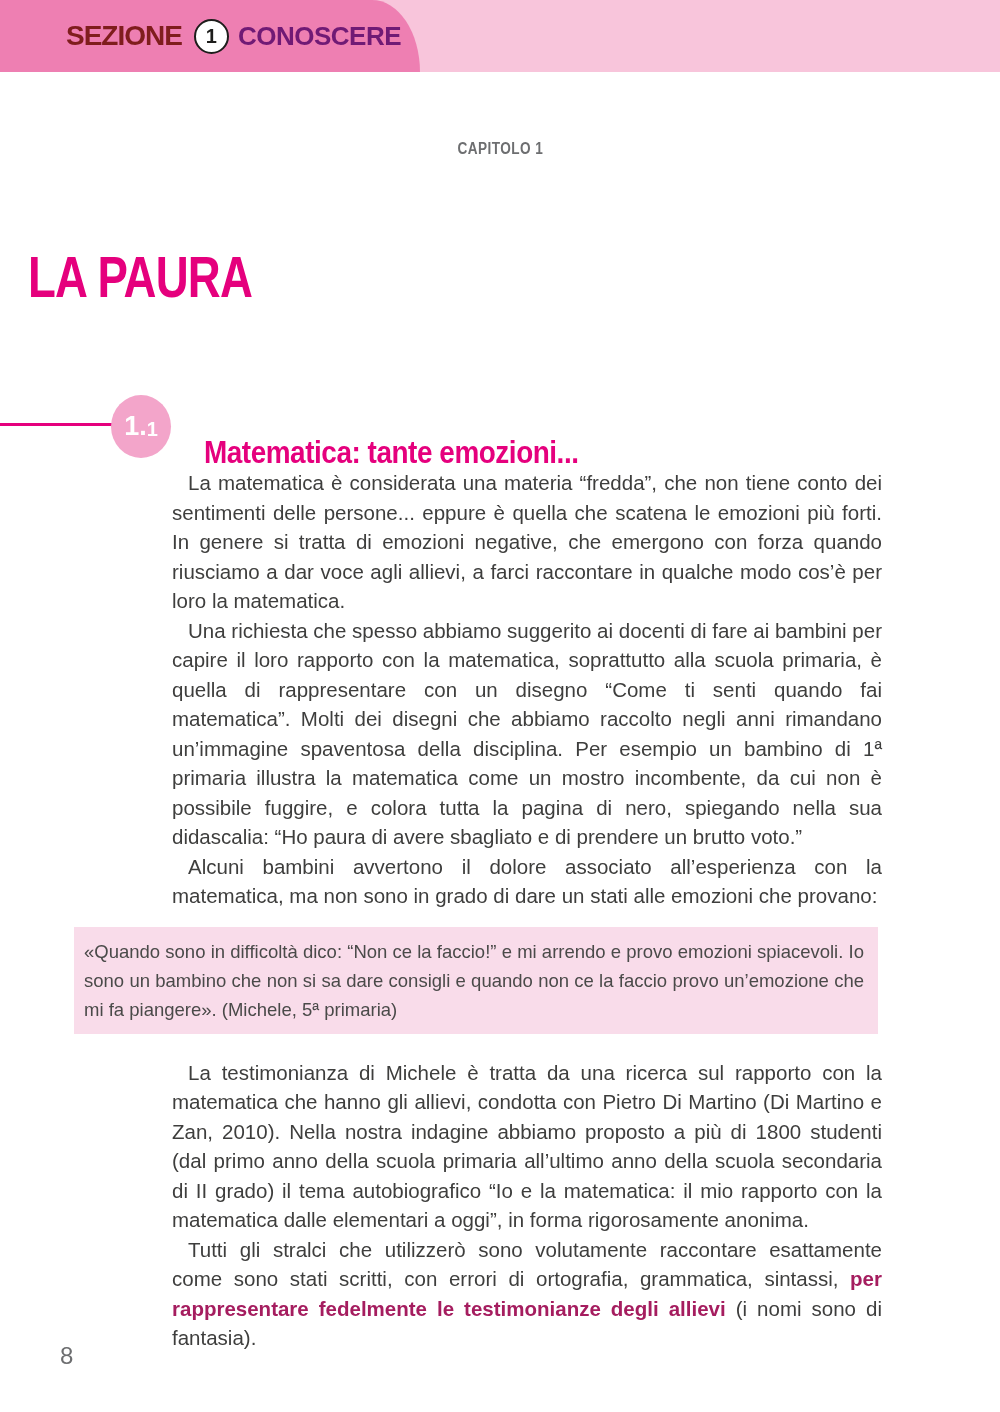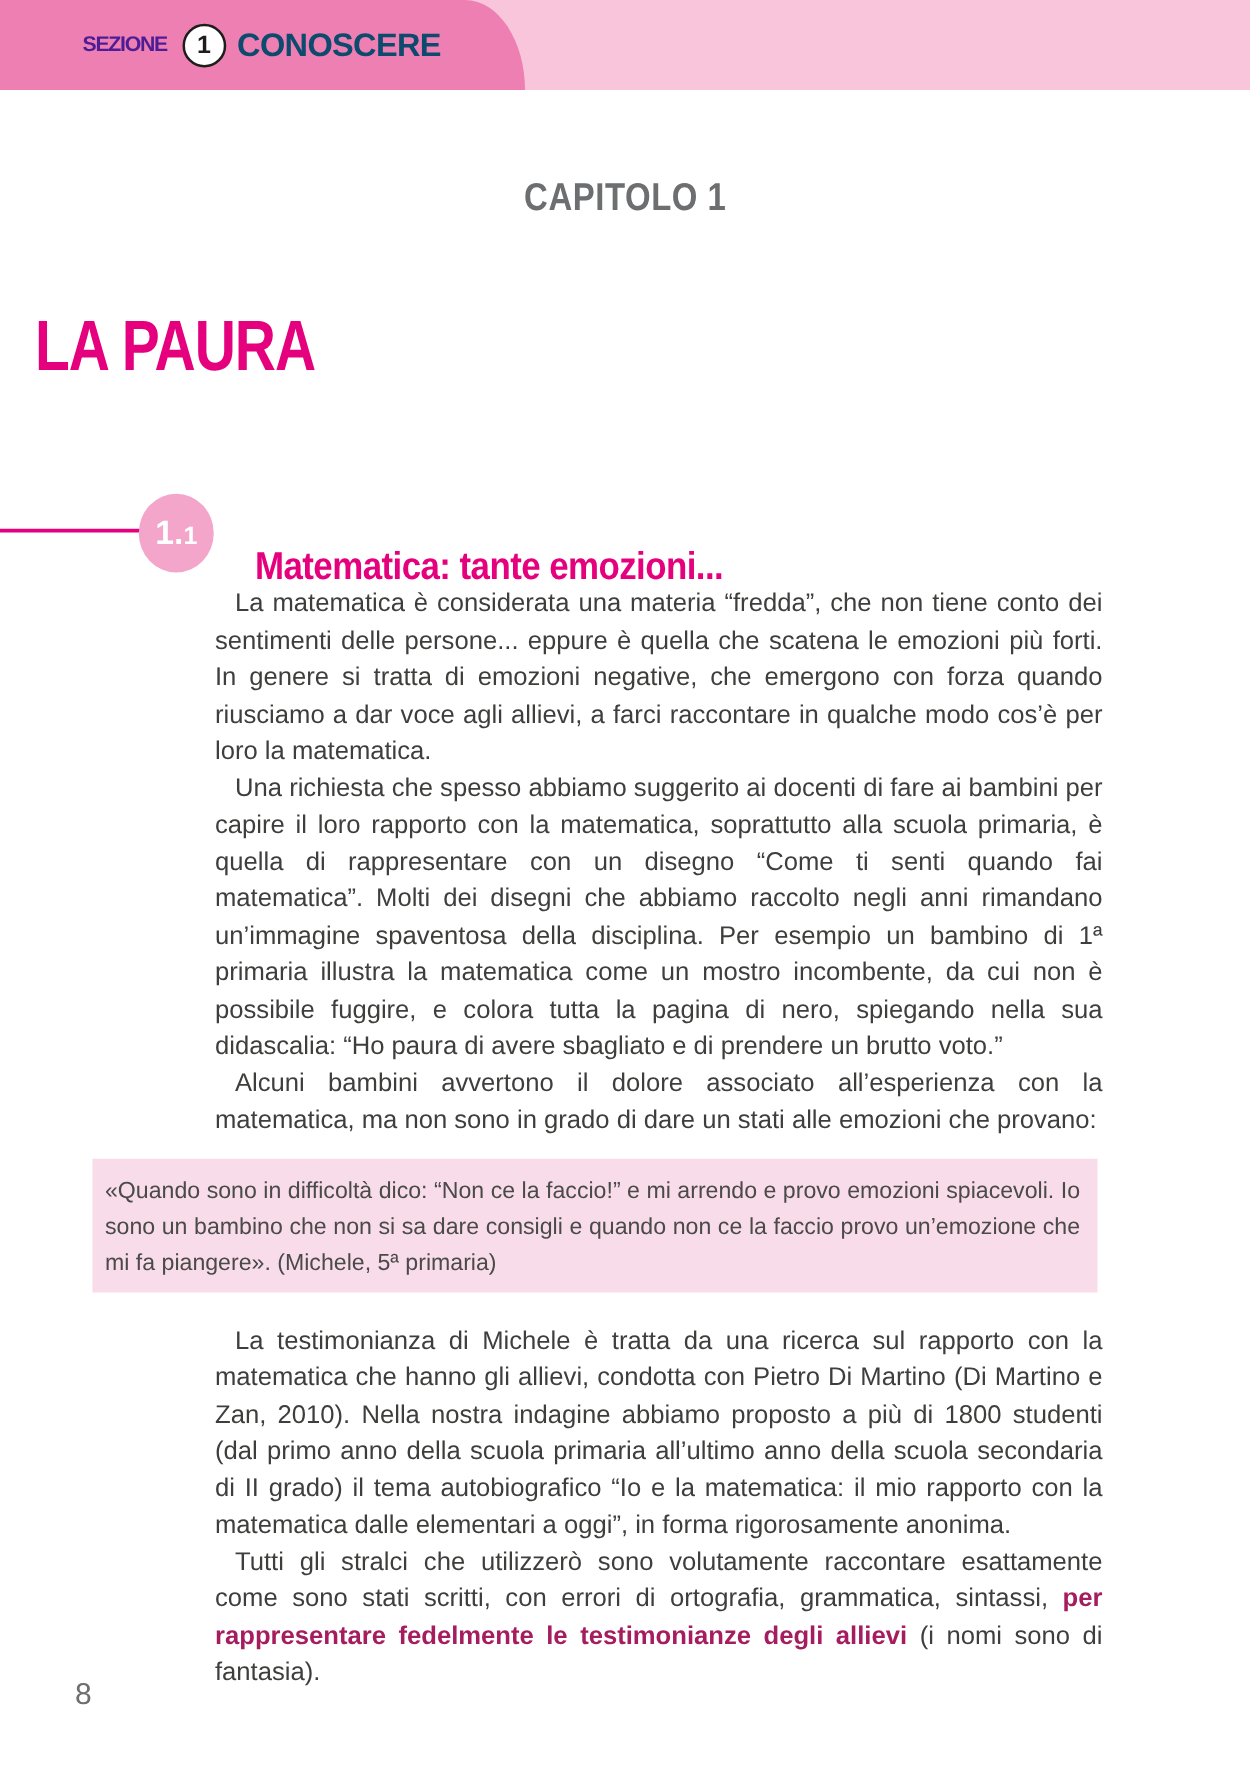--- a/index.html
+++ b/index.html
@@ -11,33 +11,33 @@
   
   .band-light {
     position:absolute; top:0; left:0; width:100%; height:72px;
     background:#f8c5db;
   }
   .band-dark {
     position:absolute; top:0; left:0; width:420px; height:72px;
     background:#ee7fb2; border-top-right-radius:48px 72px;
     display:flex; align-items:center; padding-left:66px; box-sizing:border-box;
   }
-  .band-label { color:#4c1d95; font-size:17px; font-weight:bold; letter-spacing:-1px; }
+  .band-label { color:#7f1d1d; font-size:28px; font-weight:bold; letter-spacing:-1px; }
   .band-circle {
     width:31px; height:31px; border-radius:50%; background:#ffffff;
     border:2px solid #1d1d1b; color:#1d1d1b; margin:0 9px 0 12px;
     display:flex; align-items:center; justify-content:center;
     font-weight:bold; font-size:20px; flex:0 0 auto;
   }
-  .band-name { color:#0c4a6e; font-size:26px; font-weight:bold; letter-spacing:-0.5px; }
+  .band-name { color:#701a75; font-size:26px; font-weight:bold; letter-spacing:-0.5px; }
 
   
   .kicker {
     position:absolute; top:140px; left:0; width:100%; text-align:center;
-    color:#6d6e70; font-size:31px; font-weight:bold;
+    color:#6d6e70; font-size:16px; font-weight:bold;
   }
   .kicker > span { display:inline-block; transform:scaleX(.85); letter-spacing:.5px; }
   .chapter-title {
     position:absolute; top:207px; left:0; width:100%; text-align:left;
     color:#e5007d; font-weight:bold; font-size:57px; line-height:64px;
   }
   .chapter-title .line { display:block; }
   .chapter-title .line > span { display:inline-block; transform:scaleX(.8); letter-spacing:-1px; white-space:nowrap; }
 
   

